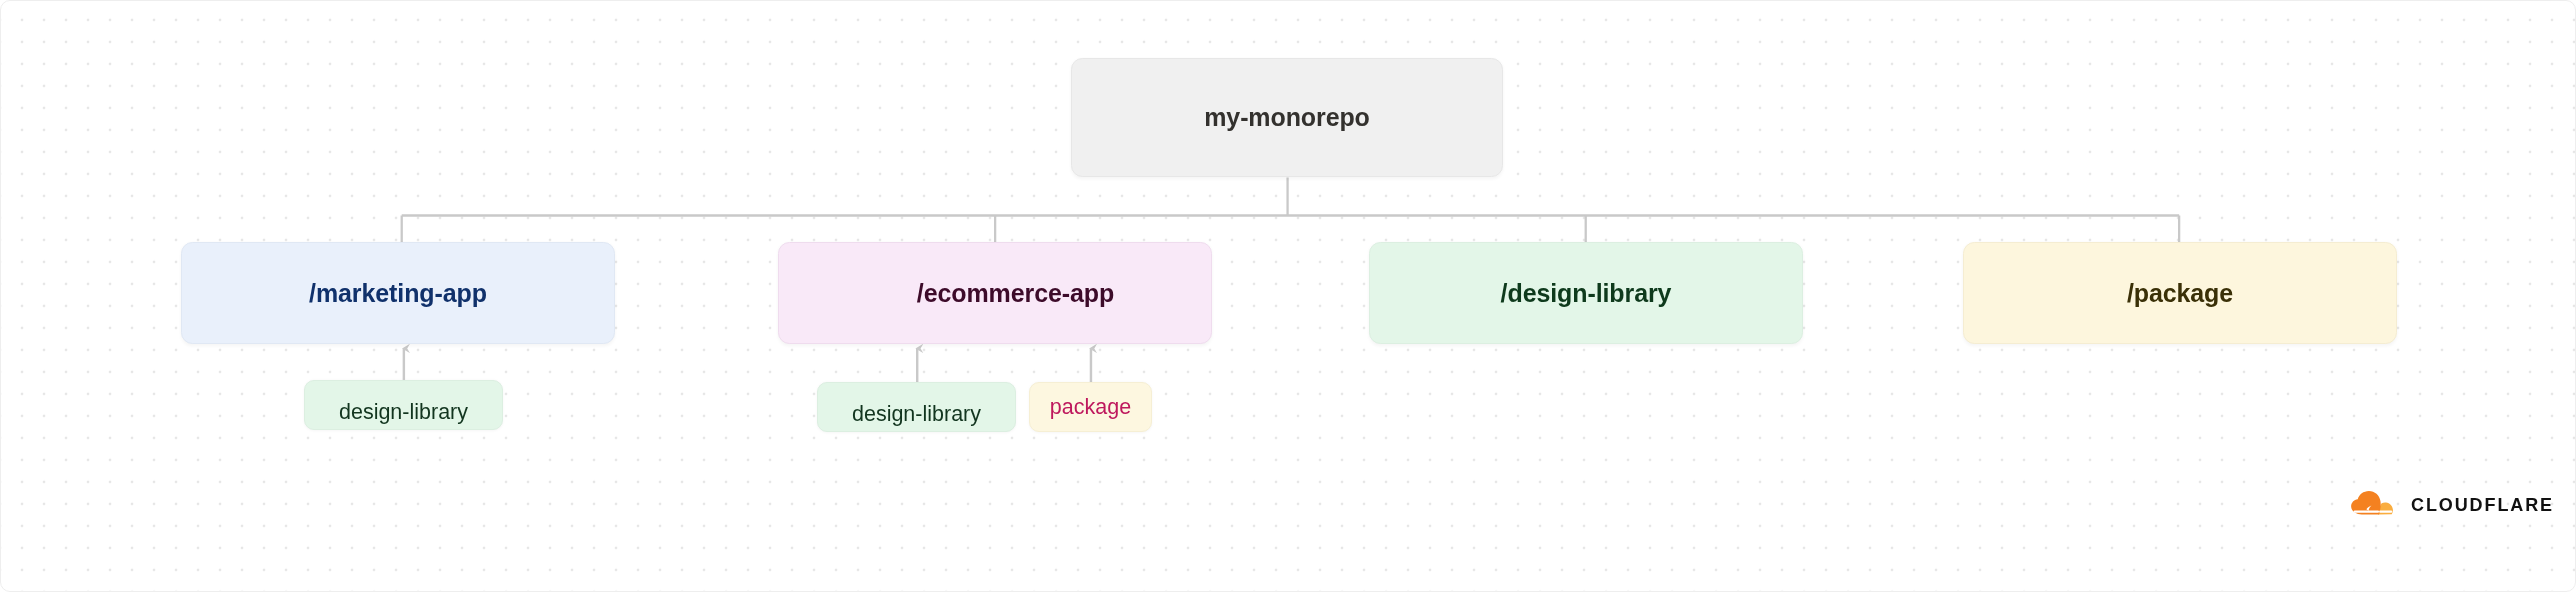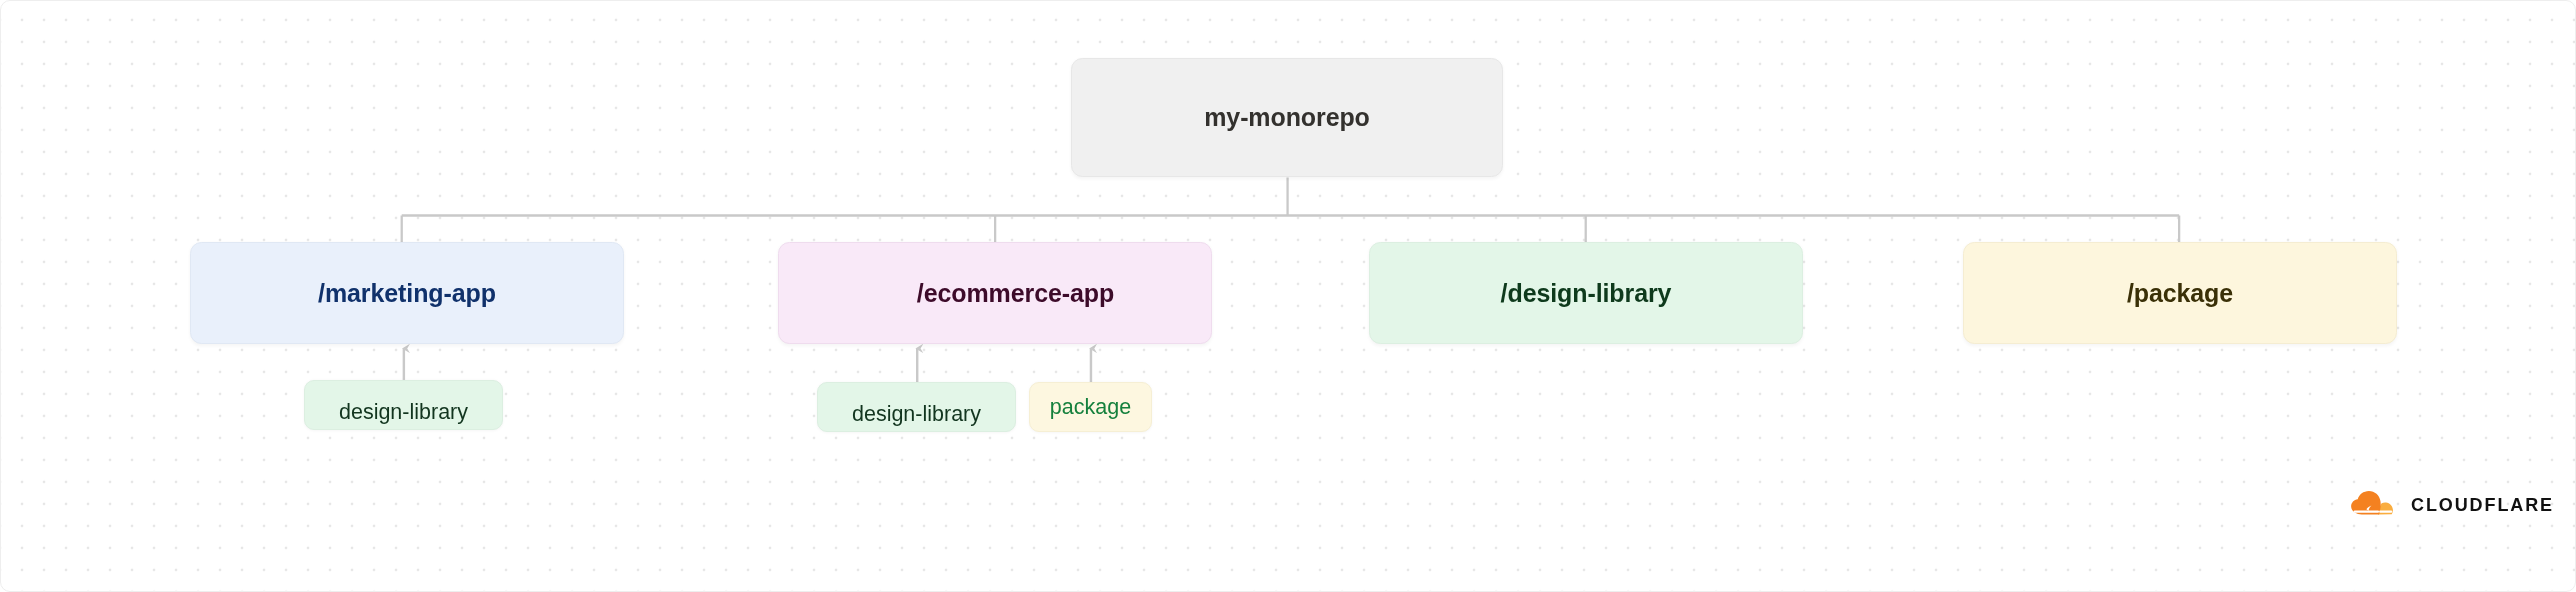--- a/index.html
+++ b/index.html
@@ -42,21 +42,21 @@
 
   
   #node-root {
     left:1070px; top:57px; width:432px; height:119px;
     background:#f0f0f0; border:1.4px solid #e7e7e7;
   }
   #node-root .label { font-size:25px; color:#33312e; }
 
   
   #node-marketing {
-    left:189px; top:241px; width:434px; height:102px;
+    left:180px; top:241px; width:434px; height:102px;
     background:#e9f0fb; border:1.4px solid #e0e8f4;
   }
   #node-marketing .label { font-size:25px; color:#10316b; }
 
   
   #node-ecommerce {
     left:777px; top:241px; width:434px; height:102px;
     background:#f9e9f8; border:1.4px solid #efdcee;padding-left:41px;
   }
   #node-ecommerce .label { font-size:25px; color:#3d0b2a; }
@@ -84,21 +84,21 @@
     box-shadow:0 0.7px 2.9px rgba(0,0,0,0.04);
   }
   .chip .chip-label {
     font-size:21.5px;
     font-weight:normal;
     white-space:nowrap;
   }
   .chip.green { background:#e3f6e8; border:1.4px solid #dcefe1; }
   .chip.green .chip-label { color:#12351f;margin-top:15px; }
   .chip.cream { background:#fdf7e0; border:1.4px solid #f6efd4; }
-  .chip.cream .chip-label { color:#15803d; }
+  .chip.cream .chip-label { color:#be185d; }
 
   #chip-mk-design   { left:303px;  top:379px; width:199px; }
   #chip-ec-design   { left:816px; top:381px; width:199px; }
   #chip-ec-package  { left:1028px; top:381px; width:123px; }
 
   
   #cf-logo {
     position:absolute;
     left:2348px; top:489px;
     display:flex; align-items:center; gap:10px;

